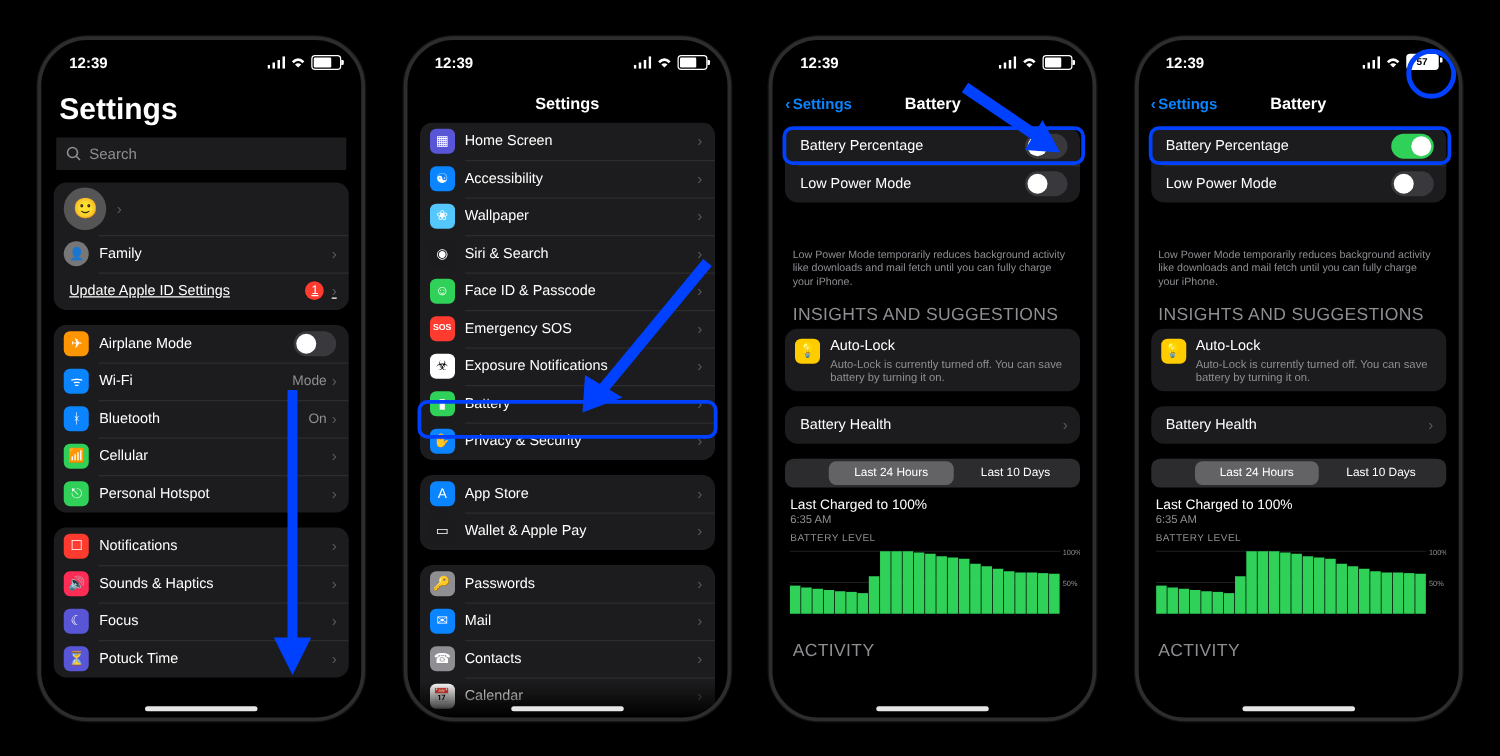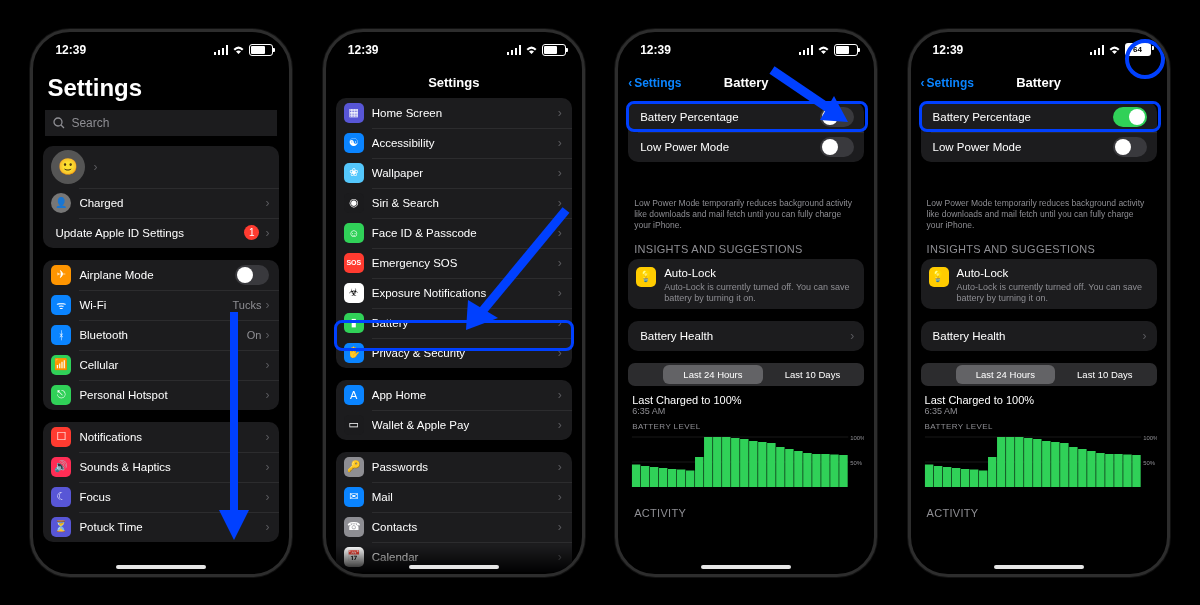--- a/index.html
+++ b/index.html
@@ -99,21 +99,21 @@
   .row .toggle.on .knob { left:16px; }
   .row .badge { background:#ff3b30; color:#fff; border-radius:50%; width:15px; height:15px; font-size:10px; display:flex; align-items:center; justify-content:center; margin-right:6px;}
   .row.noicon + .row.noicon::before { left:10px; }
 
   .profile-row { min-height: 42px; }
   .profile-row .avatar { width:34px; height:34px; border-radius:50%; background:#555; margin-right:8px; display:flex; align-items:center; justify-content:center; font-size:16px;}
   .profile-sub { color:#8e8e93; font-size:8.5px; line-height:1.2; }
   .family-row .avatar { width:20px; height:20px; border-radius:50%; background:#777; margin-right:8px; font-size:10px; display:flex;align-items:center;justify-content:center;}
 
   .footnote { color:#8e8e93; font-size:8.5px; padding:4px 16px 10px; line-height:1.3;margin-top:32px; }
-  .section-label { color:#8e8e93; font-size:11px; padding:2px 16px 4px; text-transform:uppercase; letter-spacing:.3px;}
+  .section-label { color:#8e8e93; font-size:14px; padding:2px 16px 4px; text-transform:uppercase; letter-spacing:.3px;}
 
   .insight-row { align-items:flex-start; padding-top:8px; }
   .insight-body { flex:1; }
   .insight-body .sub { color:#8e8e93; font-size:9px; line-height:1.3; margin-top:3px; }
 
   .seg {
     display:flex; margin:6px 10px 6px; background:#2c2c2e; border-radius:7px; padding:2px; font-size:9.5px;
   }
   .seg div { flex:1; text-align:center; padding:4px 0; color:#fff; border-radius:6px; }
   .seg .active { background:#636366;margin-left:33px; }
@@ -165,42 +165,42 @@
     <span>Search</span>
   </div>
 
   <div class="group">
     <div class="row profile-row">
       <span class="avatar">🙂</span>
       <span class="chev">›</span>
     </div>
     <div class="row family-row">
       <span class="avatar">👤</span>
-      <span class="label">Charged</span>
+      <span class="label">Family</span>
       <span class="chev">›</span>
     </div>
-    <div class="row noicon" style="padding-left:12px;">
+    <div class="row noicon" style="padding-left:12px;text-decoration:underline;">
       <span class="label">Update Apple ID Settings</span>
       <span class="badge">1</span>
       <span class="chev">›</span>
     </div>
   </div>
 
   <div class="group" id="g1net">
       <div class="row">
         <span class="icon" style="background: rgb(255, 149, 0); color: rgb(255, 255, 255);">✈</span>
         <span class="label">Airplane Mode</span>
         <span class="toggle">
           <span class="knob"></span>
         </span>
       </div>
       <div class="row">
         <span class="icon" style="background: rgb(10, 132, 255); color: rgb(255, 255, 255);">ᯤ</span>
         <span class="label">Wi-Fi</span>
-        <span class="value">Tucks</span>
+        <span class="value">Mode</span>
         <span class="chev">›</span>
       </div>
       <div class="row">
         <span class="icon" style="background: rgb(10, 132, 255); color: rgb(255, 255, 255);">ᚼ</span>
         <span class="label">Bluetooth</span>
         <span class="value">On</span>
         <span class="chev">›</span>
       </div>
       <div class="row">
         <span class="icon" style="background: rgb(48, 209, 88); color: rgb(255, 255, 255);">📶</span>
@@ -311,21 +311,21 @@
         </div>
         <div class="row">
           <span class="icon" style="background: rgb(10, 132, 255); color: rgb(255, 255, 255);">✋</span>
           <span class="label">Privacy &amp; Security</span>
           <span class="chev">›</span>
         </div>
       </div>
     <div class="group" id="g2b">
         <div class="row">
           <span class="icon" style="background: rgb(10, 132, 255); color: rgb(255, 255, 255);">A</span>
-          <span class="label">App Home</span>
+          <span class="label">App Store</span>
           <span class="chev">›</span>
         </div>
         <div class="row">
           <span class="icon" style="background: rgb(27, 27, 29); color: rgb(255, 255, 255);">▭</span>
           <span class="label">Wallet &amp; Apple Pay</span>
           <span class="chev">›</span>
         </div>
       </div>
     <div class="group" id="g2c">
         <div class="row">
@@ -478,21 +478,21 @@
     <span class="sb-right">
       <svg class="sb-signal" viewBox="0 0 14 10">
           <rect x="0" y="7" width="2" height="3" fill="#fff"></rect>
           <rect x="4" y="5" width="2" height="5" fill="#fff"></rect>
           <rect x="8" y="3" width="2" height="7" fill="#fff"></rect>
           <rect x="12" y="0" width="2" height="10" fill="#fff"></rect>
         </svg>
       <svg class="sb-wifi" viewBox="0 0 13 10">
           <path d="M6.5 9 L4 6.5 Q6.5 4.5 9 6.5 Z M1.5 4 Q6.5 -1 11.5 4 L10 5.5 Q6.5 2 3 5.5 Z" fill="#fff"></path>
         </svg>
-      <span class="sb-batt-pill percent">64</span>
+      <span class="sb-batt-pill percent">57</span>
     </span>
   </div>
   <div class="nav-header">
     <span class="nav-back">‹ <span>Settings</span></span>
     <span>Battery</span>
   </div>
 
   <div style="position:absolute; top:70px; bottom:0; left:0; right:0; overflow:hidden;" class="scroll-fade">
     <div class="group">
       <div class="row noicon" style="padding-left:12px;">

